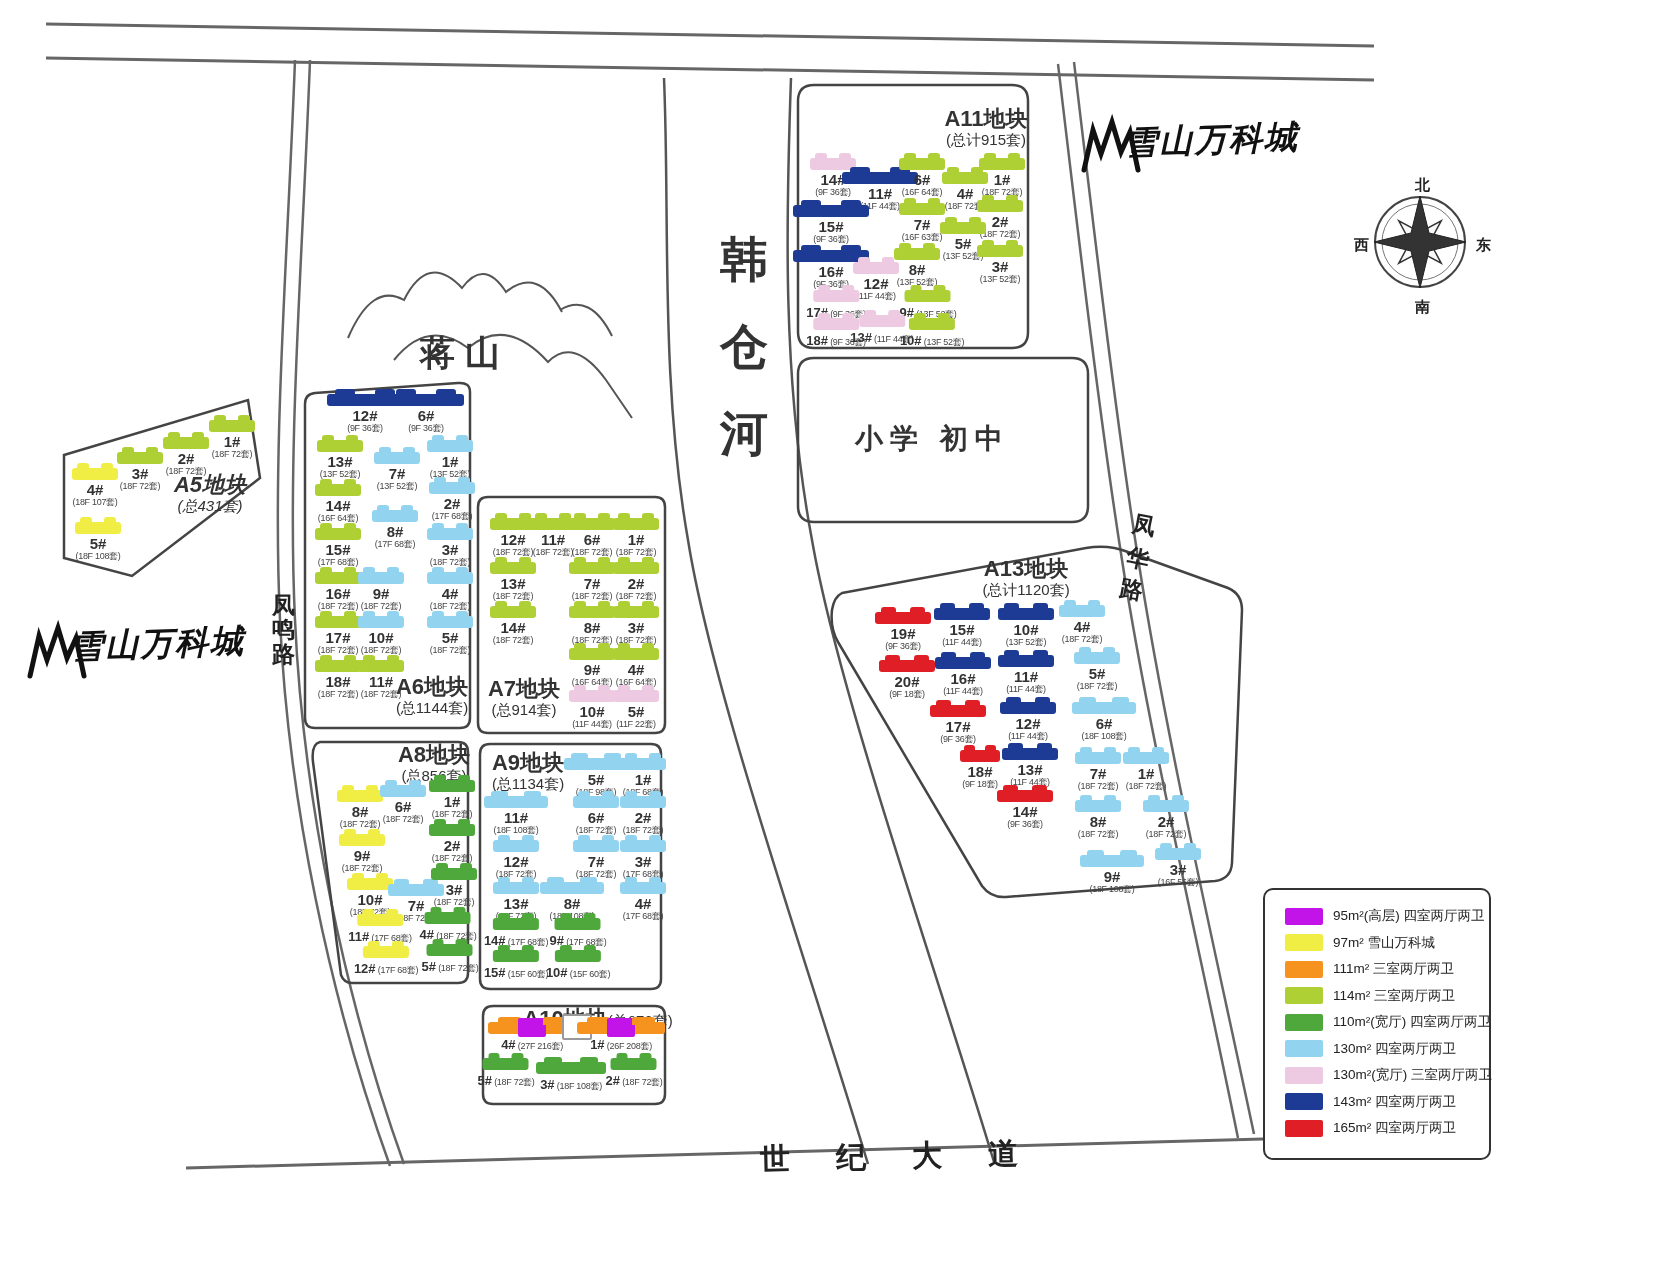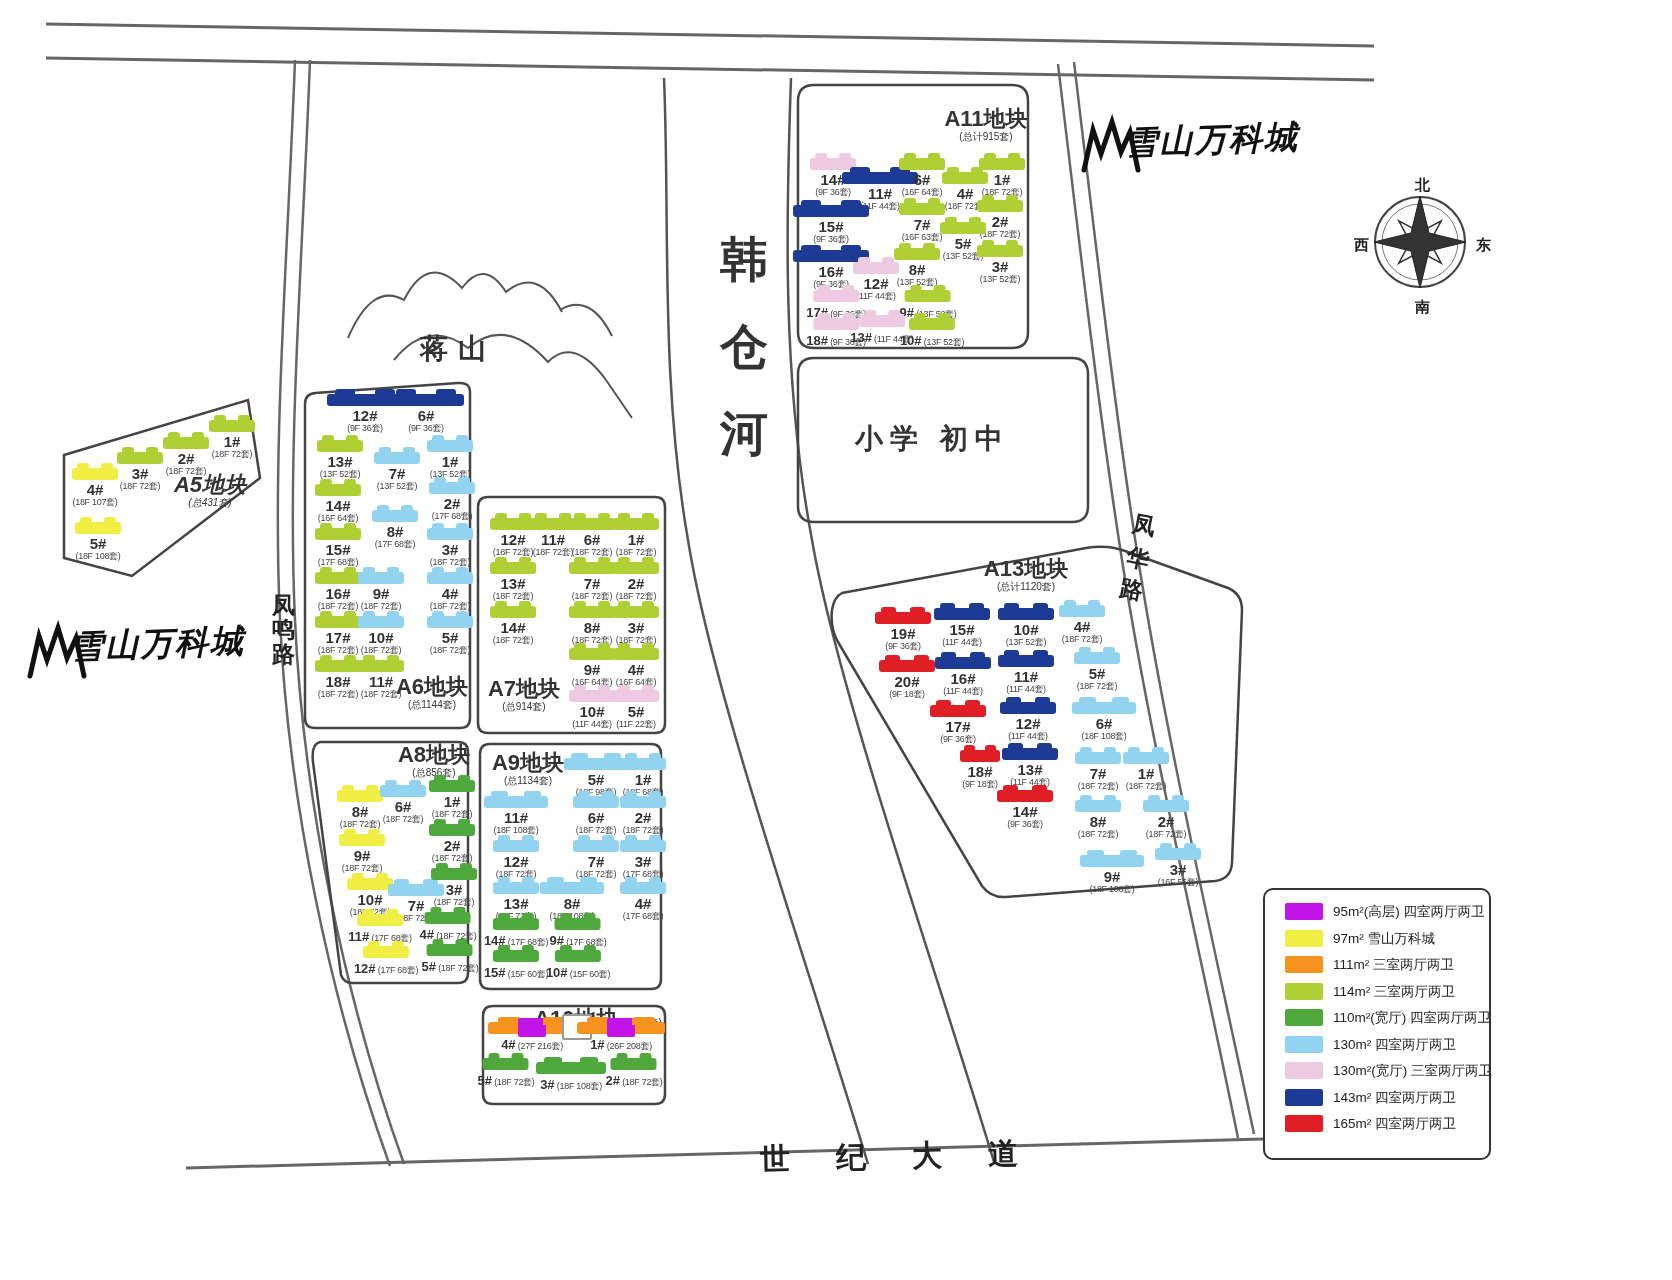--- a/index.html
+++ b/index.html
@@ -16,33 +16,33 @@
   .bld.lot{background:#fff;border:2px solid #999;height:22px;border-radius:2px;}
   .bld.lot::before,.bld.lot::after{display:none;}
   .bld .core{position:absolute;left:34%;top:-4px;width:32%;height:19px;border-radius:2px;}
   .b-num{display:block;font-size:15px;font-weight:bold;color:#333;}
   .b-spec{display:block;font-size:9px;color:#444;letter-spacing:-0.3px;}
   .building.il .b-num,.building.il .b-spec{display:inline;}
   .building.il .b-num{font-size:13px;}
 
   .block-title{position:absolute;transform:translateX(-50%);text-align:center;line-height:1.15;z-index:4;white-space:nowrap;}
   .bt-name{display:block;font-size:22px;font-weight:bold;color:#333;}
-  .bt-total{display:block;font-size:10px;color:#333;}
+  .bt-total{display:block;font-size:15px;color:#333;}
   .block-title.inline .bt-name,.block-title.inline .bt-total{display:inline;}
 
   
   .road-h{position:absolute;font-weight:bold;color:#222;white-space:nowrap;z-index:3;}
   .road-v{position:absolute;writing-mode:vertical-rl;text-orientation:upright;font-weight:bold;color:#222;z-index:3;}
   #road-top{left:625px;top:28px;font-size:30px;letter-spacing:46px;}
   #road-bottom{left:760px;top:1136px;font-size:30px;letter-spacing:46px;transform:rotate(-1.3deg);}
   #road-left{left:269px;top:576px;font-size:23px;letter-spacing:24px;}
   #road-right{left:1126px;top:496px;font-size:23px;letter-spacing:32px;transform:rotate(11deg);}
   #river-label{position:absolute;left:712px;top:196px;writing-mode:vertical-rl;text-orientation:upright;
      font-size:48px;font-weight:bold;letter-spacing:88px;color:#333;z-index:3;}
-  #mountain-label{position:absolute;left:420px;top:330px;font-size:28px;font-weight:bold;letter-spacing:10px;color:#333;z-index:3;}
+  #mountain-label{position:absolute;left:420px;top:330px;font-size:35px;font-weight:bold;letter-spacing:10px;color:#333;z-index:3;}
   #school-label{position:absolute;left:855px;top:420px;font-size:28px;font-weight:bold;letter-spacing:7px;color:#333;z-index:3;}
 
   
   .logo{position:absolute;z-index:3;color:#111;}
   #logo-right{left:1068px;top:118px;width:250px;}
   #logo-left{left:14px;top:622px;width:250px;}
   .logo .brand{display:inline-block;font-family:"Liberation Serif","DejaVu Serif",serif;font-style:italic;
      font-weight:bold;font-size:33px;letter-spacing:2px;transform:rotate(-2deg);vertical-align:top;margin-left:56px;}
   .logo .sub{display:block;text-align:center;font-family:"Liberation Serif","DejaVu Serif",serif;font-style:italic;
      font-weight:bold;font-size:29px;letter-spacing:10px;margin-top:8px;}
@@ -51,21 +51,21 @@
   #compass{position:absolute;left:1352px;top:176px;width:140px;height:140px;z-index:3;}
   #compass .dir{position:absolute;font-size:15px;font-weight:bold;color:#222;}
   #compass .n{left:63px;top:0px;}
   #compass .s{left:63px;top:122px;}
   #compass .w{left:2px;top:60px;}
   #compass .e{left:124px;top:60px;}
 
   
   #legend{position:absolute;left:1263px;top:888px;width:228px;height:272px;background:#fff;border:2px solid #333;
      border-radius:10px;z-index:6;box-sizing:border-box;padding:13px 0 0 20px;}
-  .lg-row{display:flex;height:26.5px;}
+  .lg-row{display:flex;align-items:center;height:26.5px;}
   .lg-swatch{width:38px;height:17px;border-radius:2px;flex:0 0 38px;}
   .lg-label{font-size:13.5px;color:#222;margin-left:10px;white-space:nowrap;}
 </style>
 </head>
 <body>
 
 <div id="canvas">
 
   <svg class="bg" viewBox="0 0 1672 1280">
     <g stroke="#666" stroke-width="3" fill="none">

